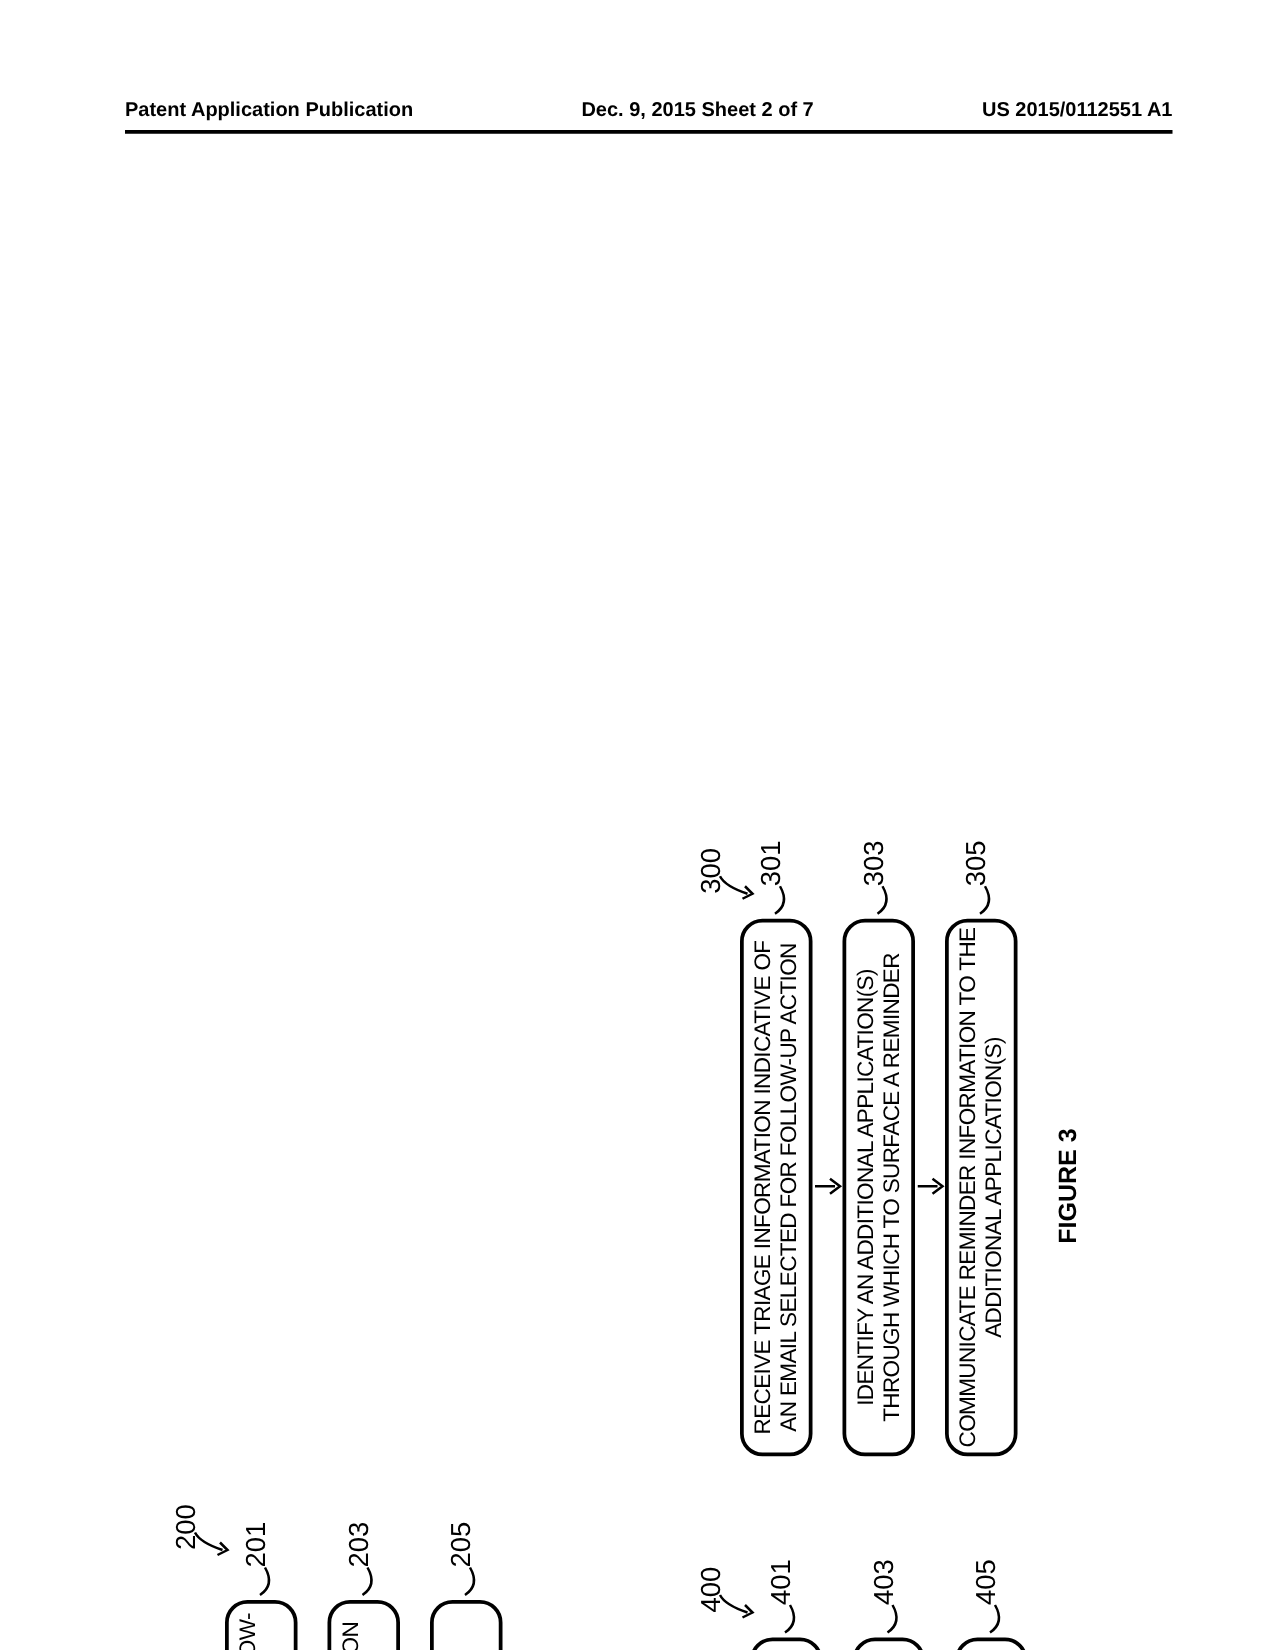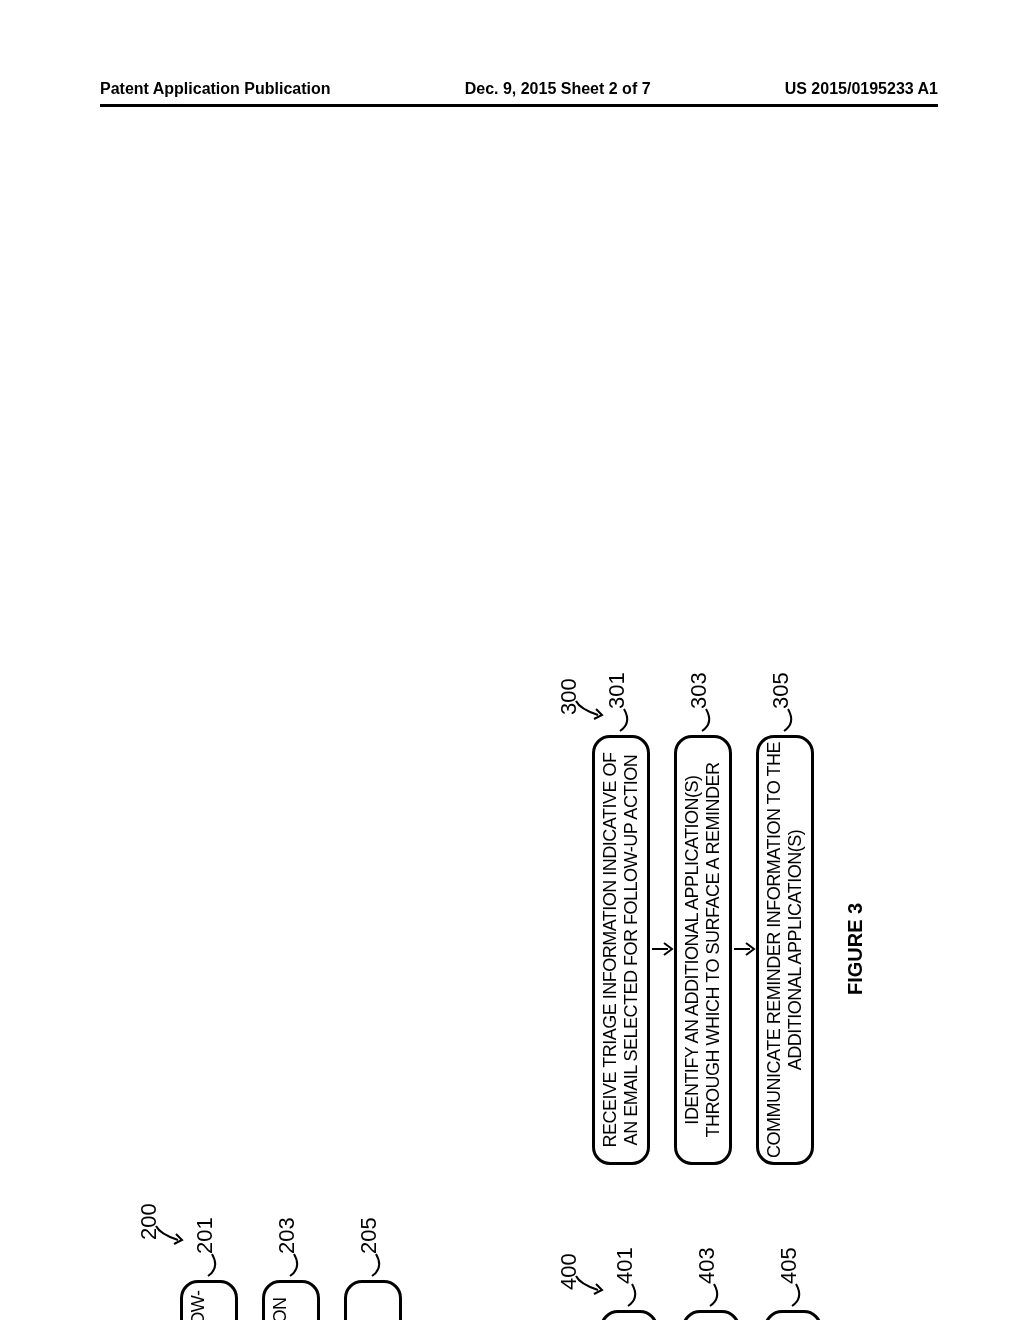--- a/index.html
+++ b/index.html
@@ -102,21 +102,21 @@
   .leader-arrow svg { width:100%; height:100%; }
 </style>
 </head>
 <body>
 
 <div class="page">
 
   <div class="header">
     <span>Patent Application Publication</span>
     <span>Dec. 9, 2015  Sheet 2 of 7</span>
-    <span>US 2015/0195233 A1</span>
+    <span>US 2015/0112551 A1</span>
   </div>
   <div class="hr-line"></div>
 
   <div class="content">
 
     <div class="flow-group" style="left: 40px; top: 1040px; width: 0; height: 0;">
       <div class="rotated" style="width: 560px; height: 360px; position:relative;">
 
         <div class="flow-label-num" style="left: 500px; top: -4px;">200</div>
         <div class="leader-arrow" style="left:494px; top:14px;">

